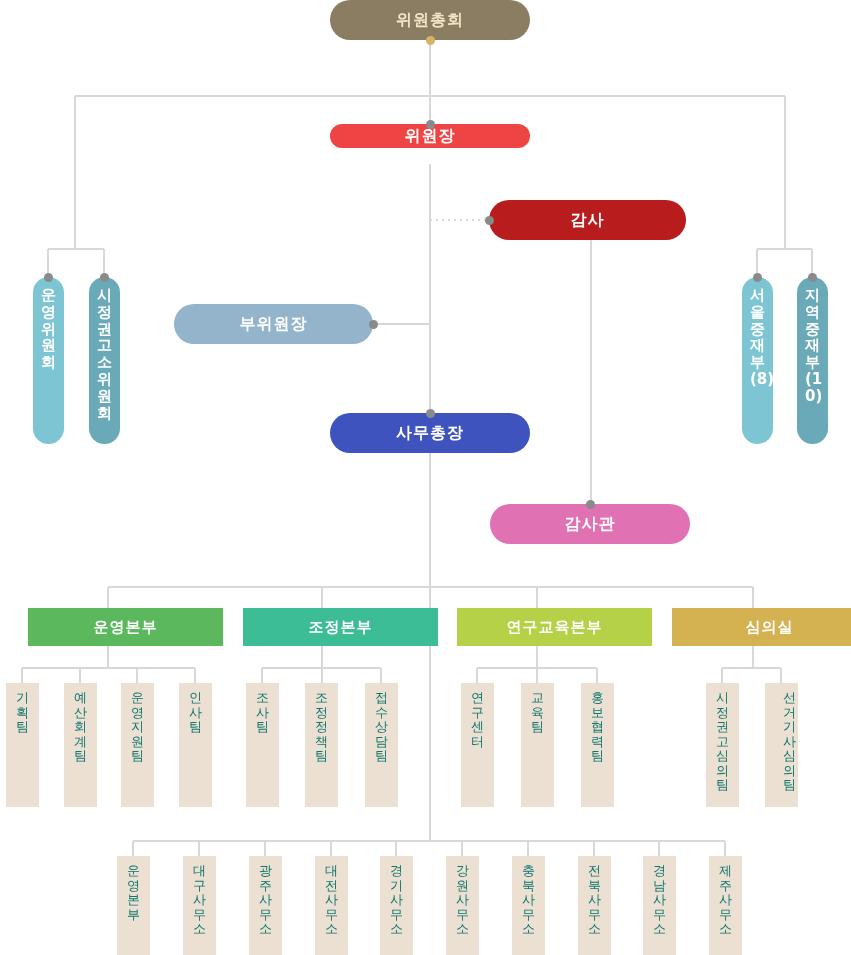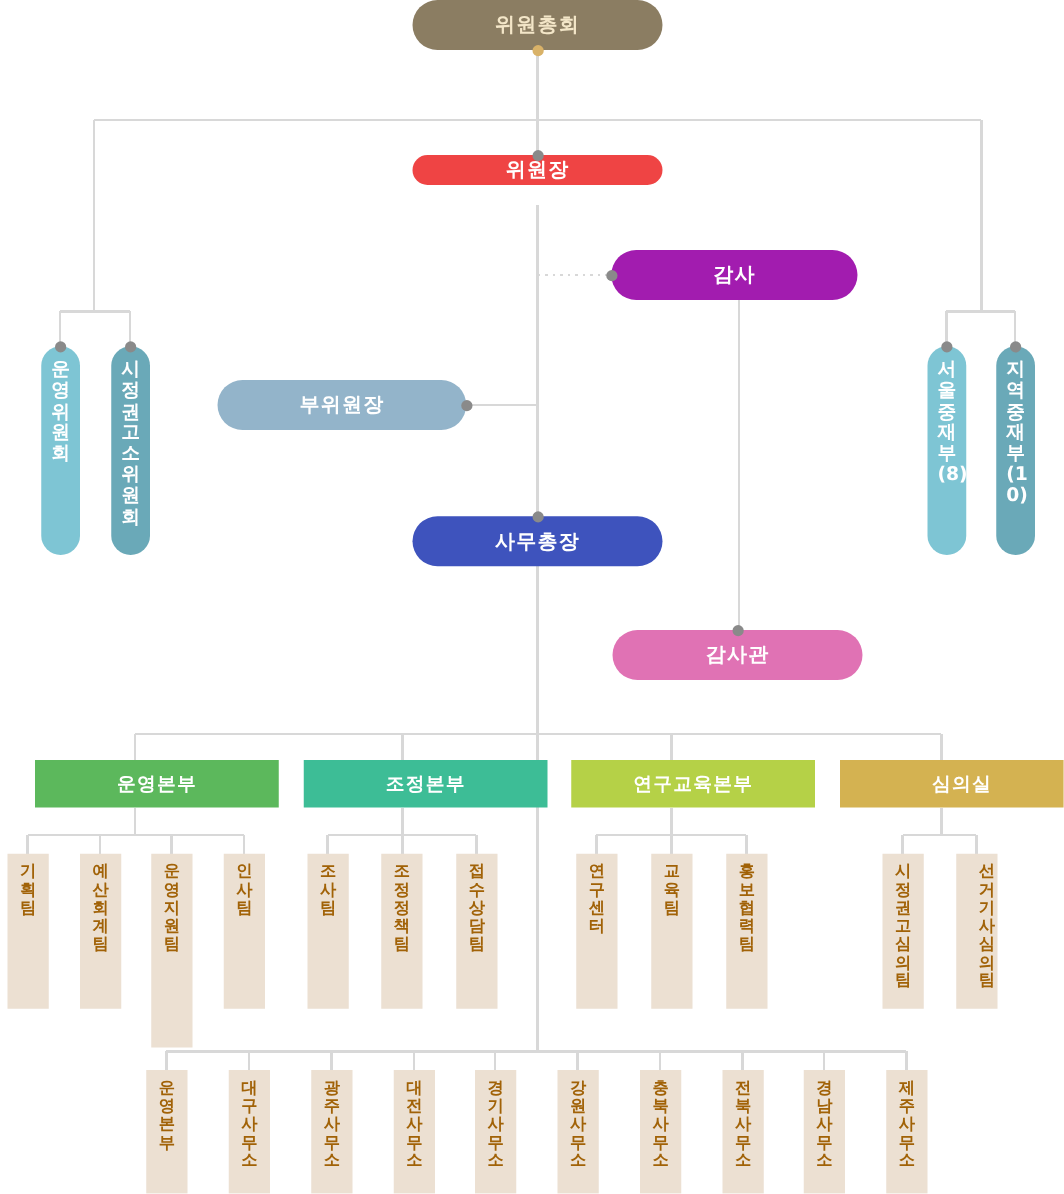--- a/index.html
+++ b/index.html
@@ -70,23 +70,23 @@
     font-weight: bold;
     height: 38px;
     border-radius: 0;
     letter-spacing: 1px;
     margin-left: 17px;
   }
 
   
   .teambox {
     background: #ece0d2;
-    color: #a16207;
+    color: #0f766e;
     font-size: 13px;
-    font-weight: bold;
+    font-weight: normal;
     line-height: 1.12;
     align-items: flex-start;
     padding-top: 8px;
     border-radius: 0;
     letter-spacing: 0px;
   }
   .teambox .vtext {
     display: block;
     width: 1em;
     word-break: break-all;
@@ -185,21 +185,21 @@
   <div class="node pill" id="node-assembly" style="left: 330px; top: 0px; width: 200px; height: 40px; background: rgb(139, 125, 98); color: rgb(243, 230, 200);">
     <span>위원총회</span>
   </div>
   <div class="dot gold" style="left:426px; top:36px;"></div>
 
   <div class="node pill" id="node-chair" style="left: 330px; top: 124px; width: 200px; height: 24px; background: #ef4444;">
     <span>위원장</span>
   </div>
   <div class="dot" style="left:426px; top:120px;"></div>
 
-  <div class="node pill" id="node-auditor" style="left: 489px; top: 200px; width: 197px; height: 40px; background: #a21caf;">
+  <div class="node pill" id="node-auditor" style="left: 489px; top: 200px; width: 197px; height: 40px; background: #b91c1c;">
     <span>감사</span>
   </div>
   <div class="dot" style="left:485px; top:216px;"></div>
 
   <div class="node pill" id="node-vicechair" style="left: 174px; top: 304px; width: 199px; height: 40px; background: rgb(147, 180, 202);">
     <span>부위원장</span>
   </div>
   <div class="dot" style="left:369px; top:320px;"></div>
 
   <div class="node pill" id="node-secgen" style="left: 330px; top: 413px; width: 200px; height: 40px; background: rgb(62, 83, 189);">
@@ -244,21 +244,21 @@
   <div class="node deptbar" id="node-dept-3" style="left: 655px; top: 608px; width: 195px; height: 38px; background: rgb(212, 178, 81);">
     <span>심의실</span>
   </div>
 
   <div class="node teambox" id="node-team-0-0" style="left:6px; top:683px; width:33px; height:124px;">
     <span class="vtext">기획팀</span>
   </div>
   <div class="node teambox" id="node-team-0-1" style="left:64px; top:683px; width:33px; height:124px;">
     <span class="vtext">예산회계팀</span>
   </div>
-  <div class="node teambox" id="node-team-0-2" style="left:121px; top:683px; width:33px; height:155px;">
+  <div class="node teambox" id="node-team-0-2" style="left:121px; top:683px; width:33px; height:124px;">
     <span class="vtext">운영지원팀</span>
   </div>
   <div class="node teambox" id="node-team-0-3" style="left:179px; top:683px; width:33px; height:124px;">
     <span class="vtext">인사팀</span>
   </div>
 
   <div class="node teambox" id="node-team-1-0" style="left:246px; top:683px; width:33px; height:124px;">
     <span class="vtext">조사팀</span>
   </div>
   <div class="node teambox" id="node-team-1-1" style="left:305px; top:683px; width:33px; height:124px;">

